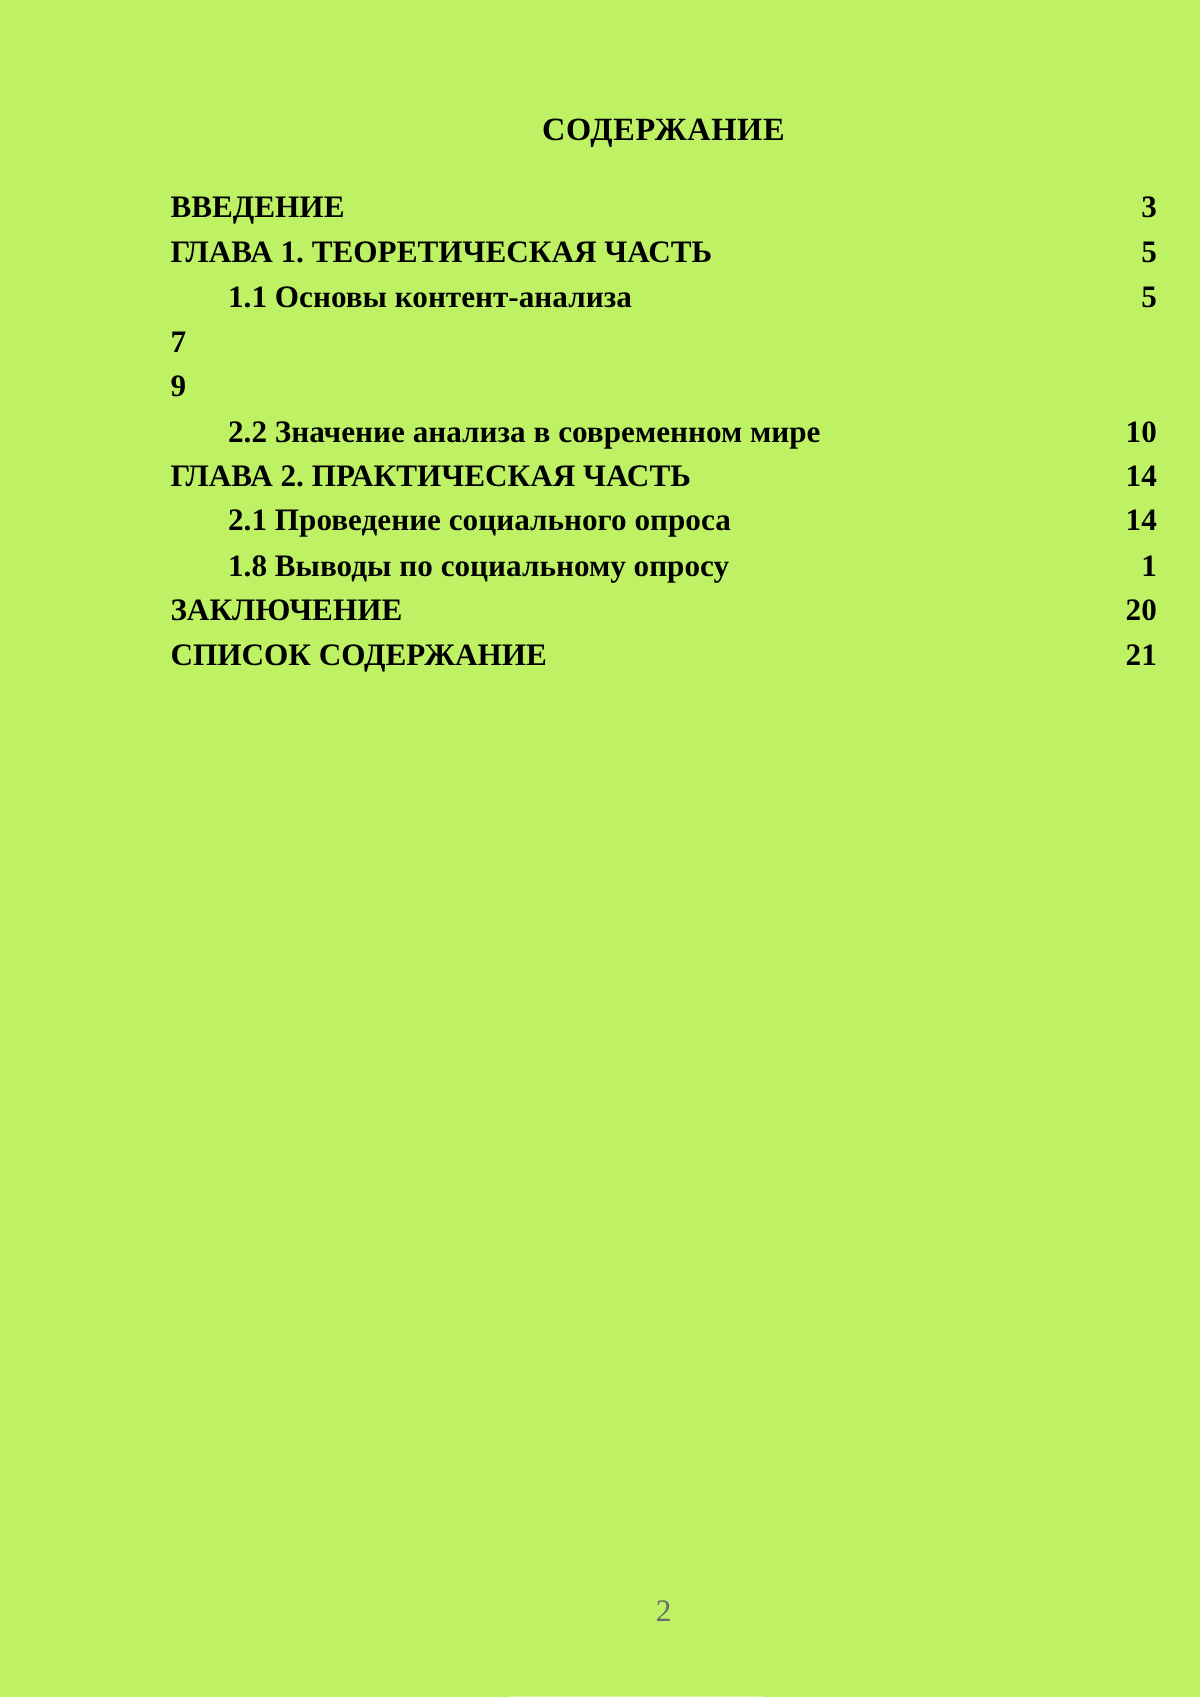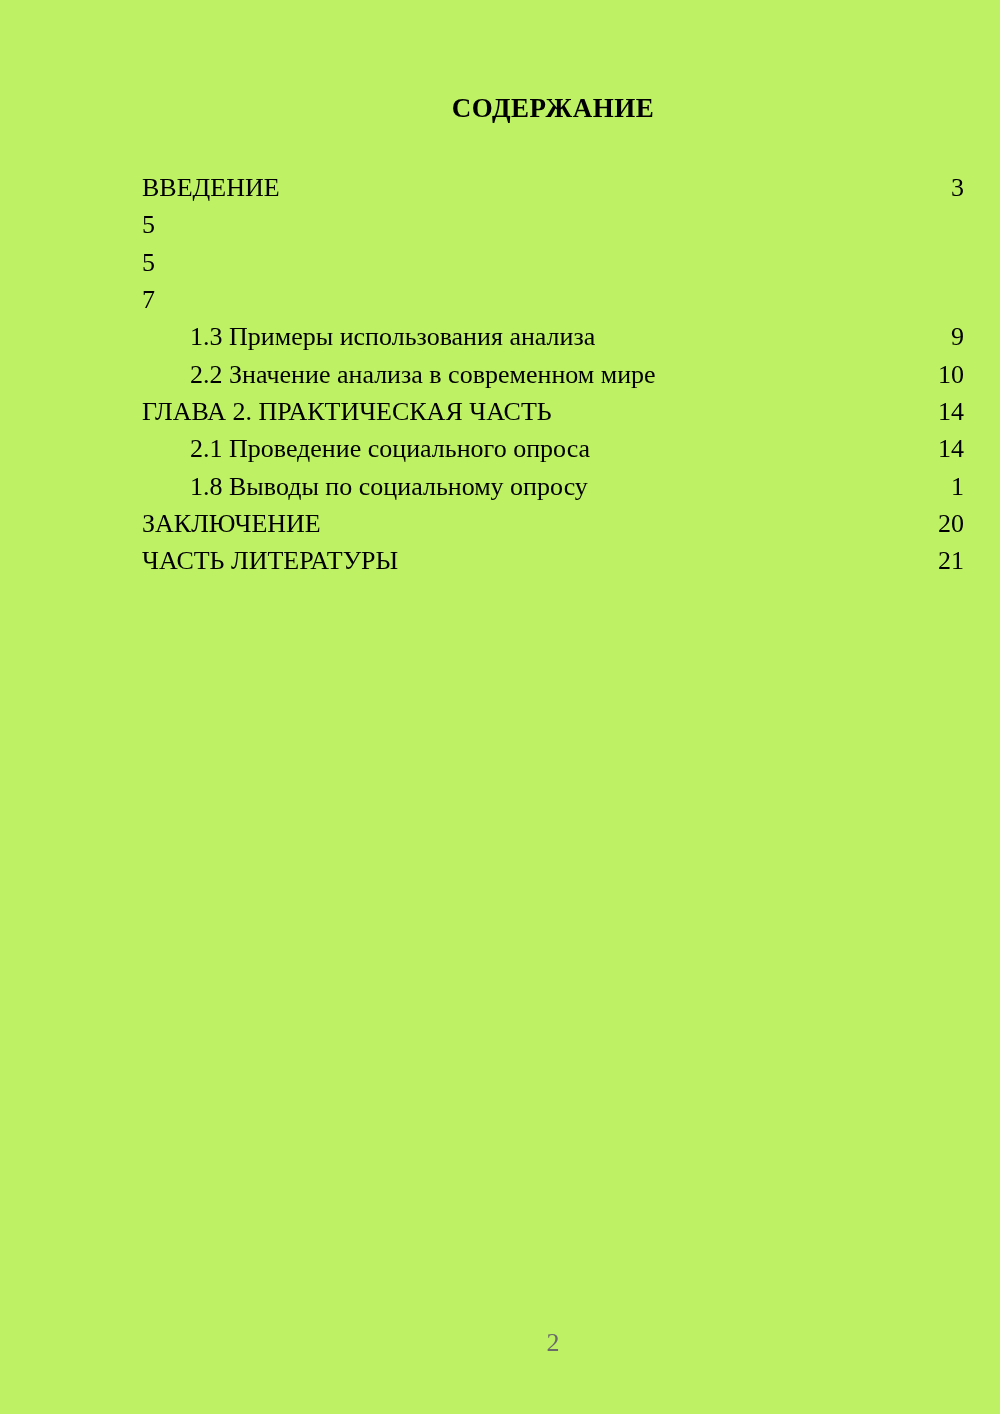--- a/index.html
+++ b/index.html
@@ -23,23 +23,24 @@
     left: 142px;
     right: 84px;
     text-align: center;
     font-size: 27px;
     font-weight: bold;
     line-height: 1.1;
     letter-spacing: 0.5px;
   }
   .toc {
     position: absolute;
-    top: 169px;
+    top: 154px;
     left: 142px;
     right: 84px;
+    font-weight: bold;
   }
   .toc-row {
     display: flex;
     justify-content: space-between;
     align-items: baseline;
     line-height: 37.35px;
     font-size: 26px;
   }
   .toc-row .label {
     white-space: nowrap;
@@ -67,30 +68,31 @@
 <div class="page">
 
   <div class="doc-title">СОДЕРЖАНИЕ</div>
 
   <div class="toc">
       <div class="toc-row level-0">
     <span class="label">ВВЕДЕНИЕ</span>
     <span class="page-num">3</span>
   </div>
       <div class="toc-row level-0">
+    <span class="label">ГЛАВА 1. ТЕОРЕТИЧЕСКАЯ ЧАСТЬ</span>
     <span class="page-num">5</span>
   </div>
       <div class="toc-row level-1">
+    <span class="label">1.1 Основы контент-анализа</span>
     <span class="page-num">5</span>
   </div>
       <div class="toc-row level-1">
     <span class="page-num">7</span>
   </div>
       <div class="toc-row level-1">
-    <span class="label">1.3 Примеры использования анализа</span>
     <span class="page-num">9</span>
   </div>
       <div class="toc-row level-1">
     <span class="label">2.2 Значение анализа в современном мире</span>
     <span class="page-num">10</span>
   </div>
       <div class="toc-row level-0">
     <span class="label">ГЛАВА 2. ПРАКТИЧЕСКАЯ ЧАСТЬ</span>
     <span class="page-num">14</span>
   </div>
@@ -100,20 +102,20 @@
   </div>
       <div class="toc-row level-1">
     <span class="label">1.8 Выводы по социальному опросу</span>
     <span class="page-num">1</span>
   </div>
       <div class="toc-row level-0">
     <span class="label">ЗАКЛЮЧЕНИЕ</span>
     <span class="page-num">20</span>
   </div>
       <div class="toc-row level-0">
-    <span class="label">ЧАСТЬ ЛИТЕРАТУРЫ</span>
+    <span class="label">СПИСОК СОДЕРЖАНИЕ</span>
     <span class="page-num">21</span>
   </div>
     </div>
 
   <div class="footer-page-number">2</div>
 
 </div>
 
 </body></html>

